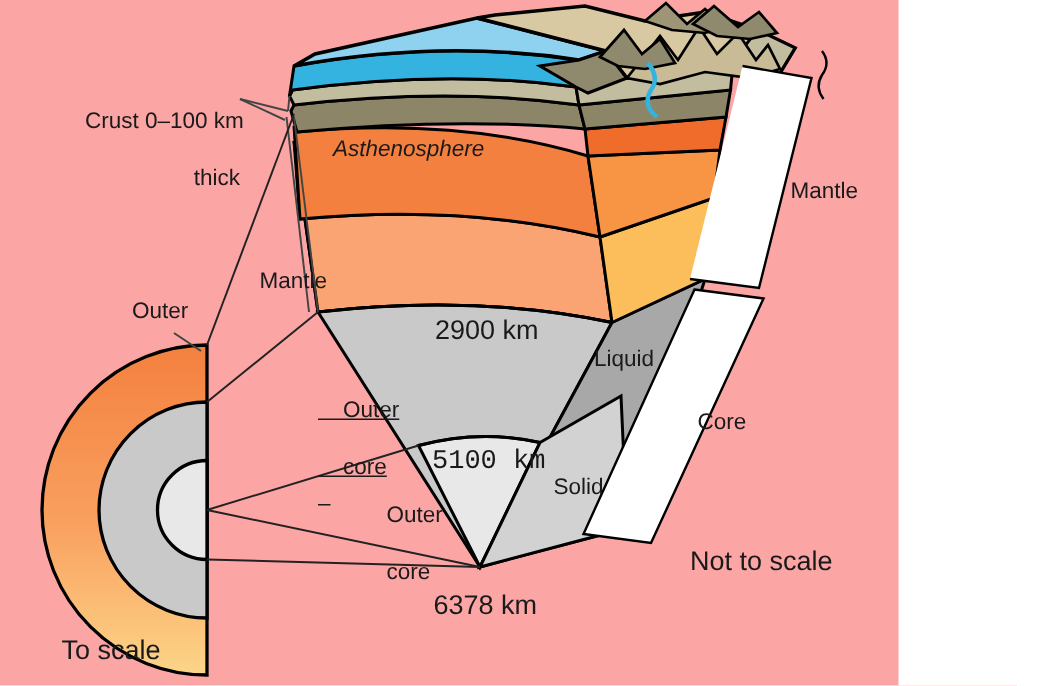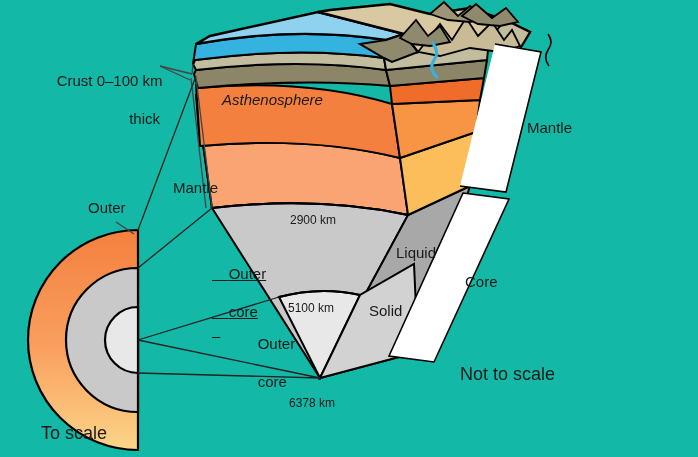--- a/index.html
+++ b/index.html
@@ -1,32 +1,32 @@
 <!DOCTYPE html>
 <html><head>
 <meta charset="utf-8">
 <style>
   html,body{margin:0;padding:0;background:#ffffff;}
   #stage{
     position:relative;
-    width:698px;height:457px;
-    background:#14b8a6;
+    width:599px;height:457px;
+    background:#fca5a5;
     font-family:"Liberation Sans", sans-serif;
     overflow:hidden;
   }
   svg.layer{position:absolute;left:0;top:0;width:698px;height:457px;}
   .lbl{
     position:absolute;
     color:#1a1a1a;
     font-family:"Liberation Sans", sans-serif;
     font-size:15px;
     line-height:19px;
     white-space:pre;
   }
-  .lbl.small{font-size:12px;}
+  .lbl.small{font-size:18px;}
   .lbl.big{font-size:18px;}
 </style>
 </head>
 <body>
 
 <div id="stage">
 
   <svg class="layer" viewBox="0 0 698 457">
     <defs>
       <linearGradient id="insetMantle" x1="0" y1="0" x2="0" y2="1">
@@ -139,27 +139,27 @@
 
   <div class="lbl" style="left:222px;top:90px;font-style:italic;">Asthenosphere</div>
 
   <div class="lbl" style="left:173px;top:178px;">Mantle</div>
 
   <div class="lbl" style="left:527px;top:118px;">Mantle</div>
 
 
   <div class="lbl small" style="left:290px;top:211px;">2900 km</div>
 
-  <div class="lbl small" style="left:288px;top:299px;">5100 km</div>
+  <div class="lbl small" style="left:288px;top:299px;font-family:Liberation Mono, monospace;">5100 km</div>
 
   <div class="lbl small" style="left:289px;top:394px;">6378 km</div>
 
-  <div class="lbl" style="left:396px;top:243px;">Liquid</div>
+  <div class="lbl" style="left:396px;top:230px;">Liquid</div>
 
-  <div class="lbl" style="left:369px;top:301px;">Solid</div>
+  <div class="lbl" style="left:369px;top:315px;">Solid</div>
 
   <div class="lbl" style="left:465px;top:272px;">Core</div>
 
   <div class="lbl" style="left:212px;top:245px;text-decoration:underline;">
     <span>Outer</span><br>
     <span>core</span>
   </div>
 
   <div class="lbl" style="left:241px;top:315px;">
     <span>Outer</span><br>

